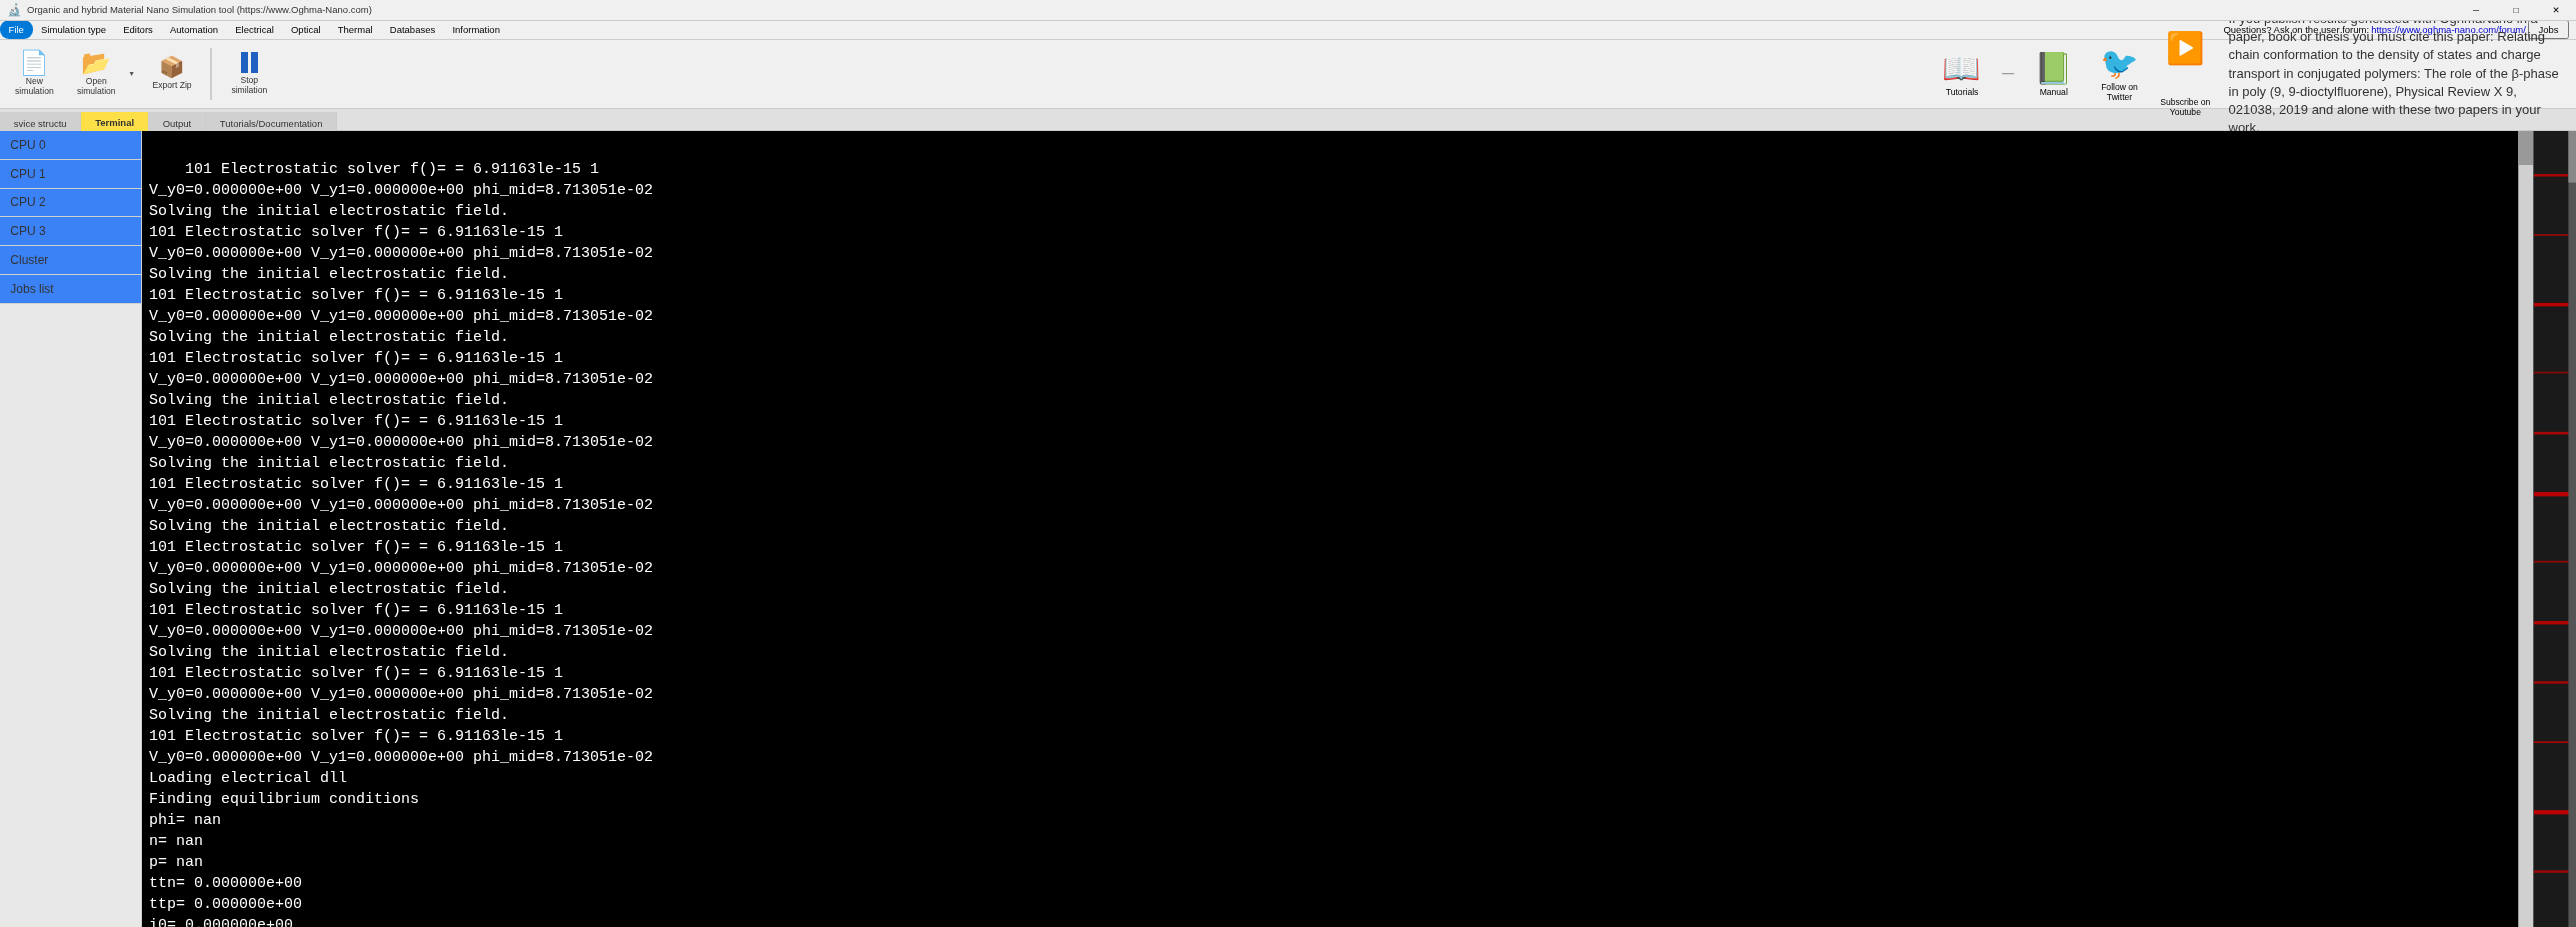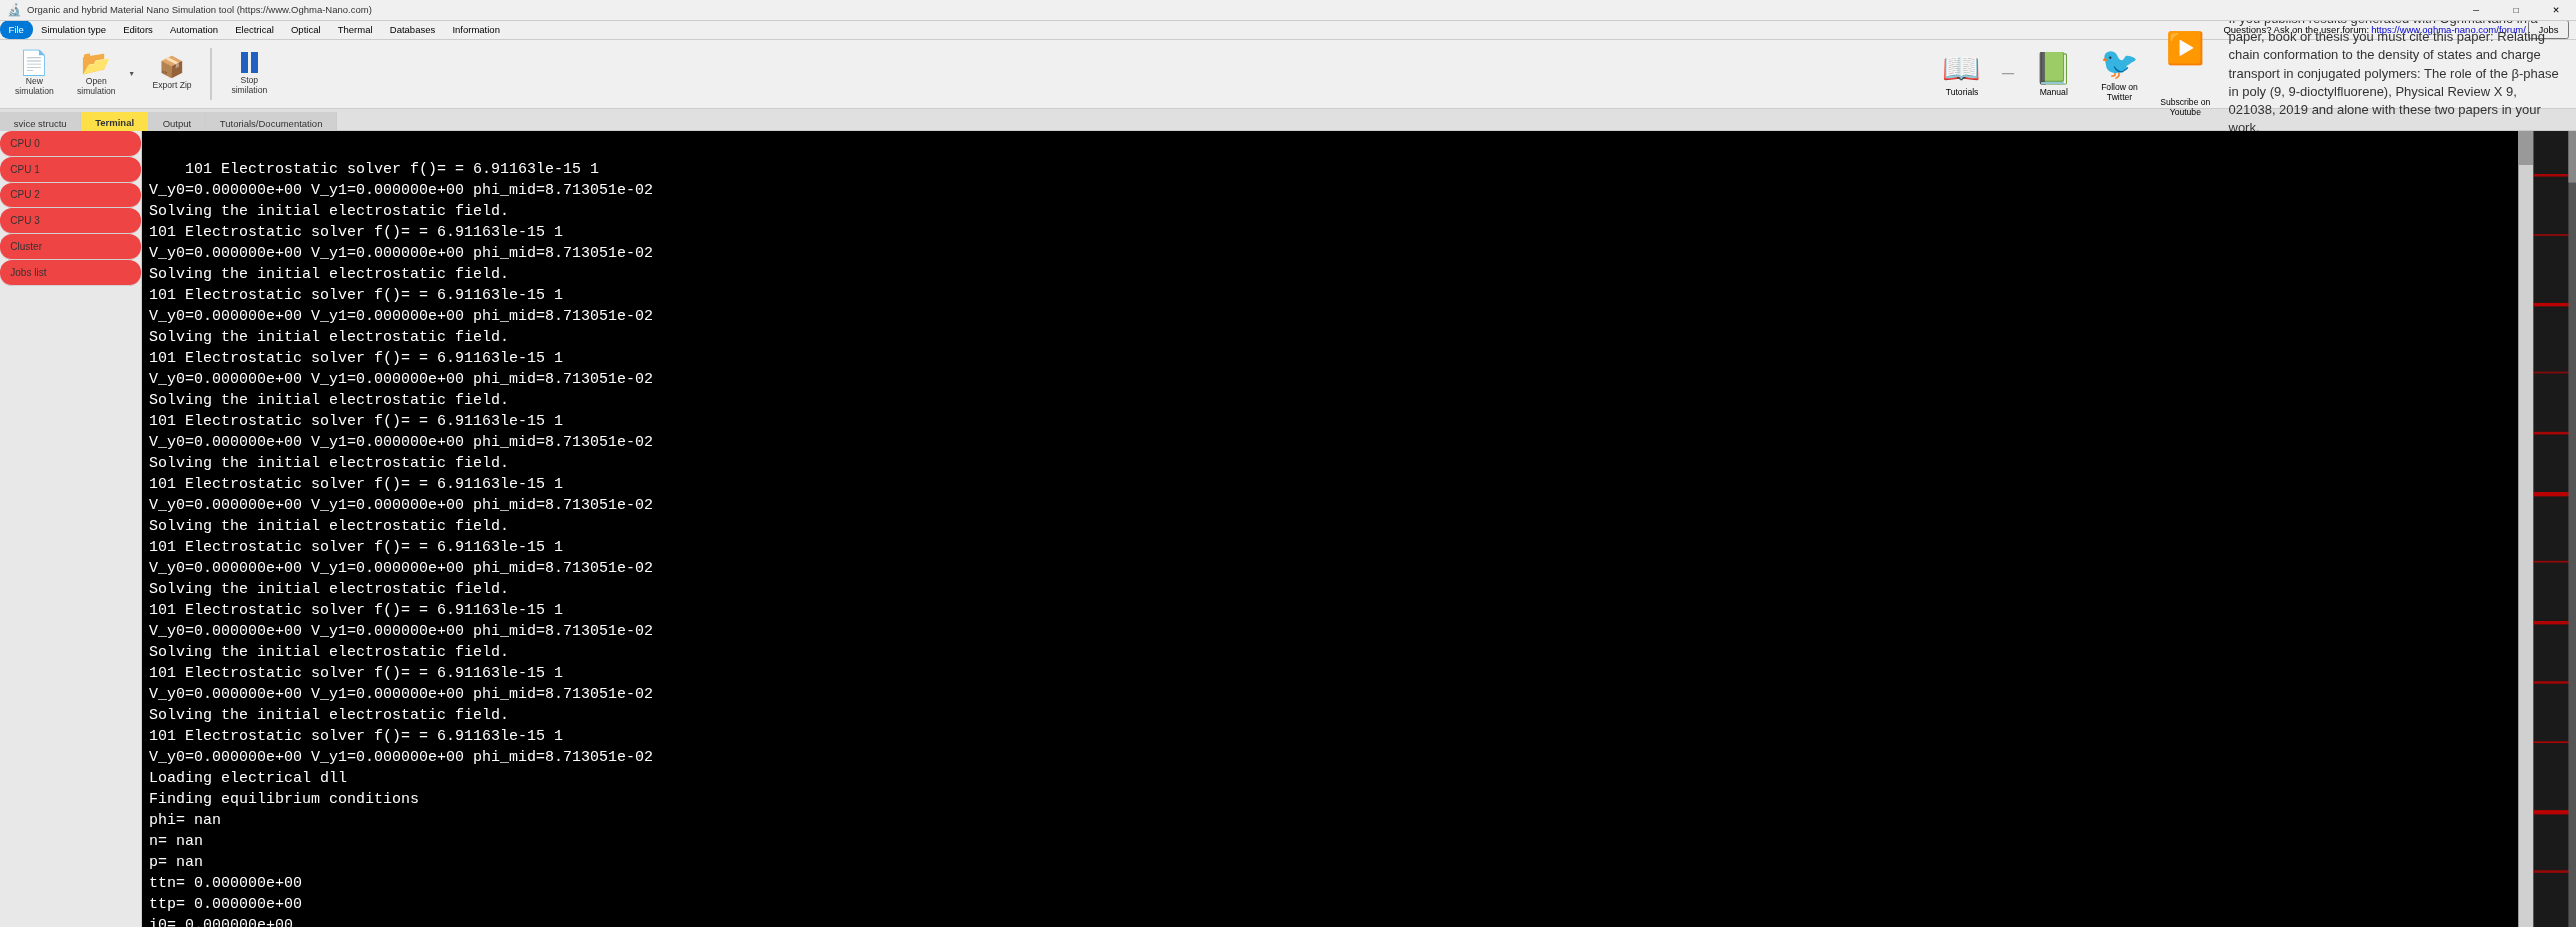--- a/index.html
+++ b/index.html
@@ -133,25 +133,24 @@
     #sidebar {
       width: 142px;
       background: #e8e8e8;
       border-right: 0.9px solid #ccc;
       display: flex;
       flex-direction: column;
     }
     .sidebar-item {
       padding: 6.9px 10.3px;
       cursor: pointer;
-      font-size: 10px;
+      font-size: 12px;
       border-bottom: 0.9px solid #d0d0d0;
       color: #333;
-      background: #ef4444;
-      border-radius: 12px;
+      background: #3b82f6;
     }
 
     
     #terminal-area {
       flex: 1;
       background: #000;
       color: #fff;
       font-family: 'Courier New', monospace;
       font-size: 15px;
       padding: 6.9px;

